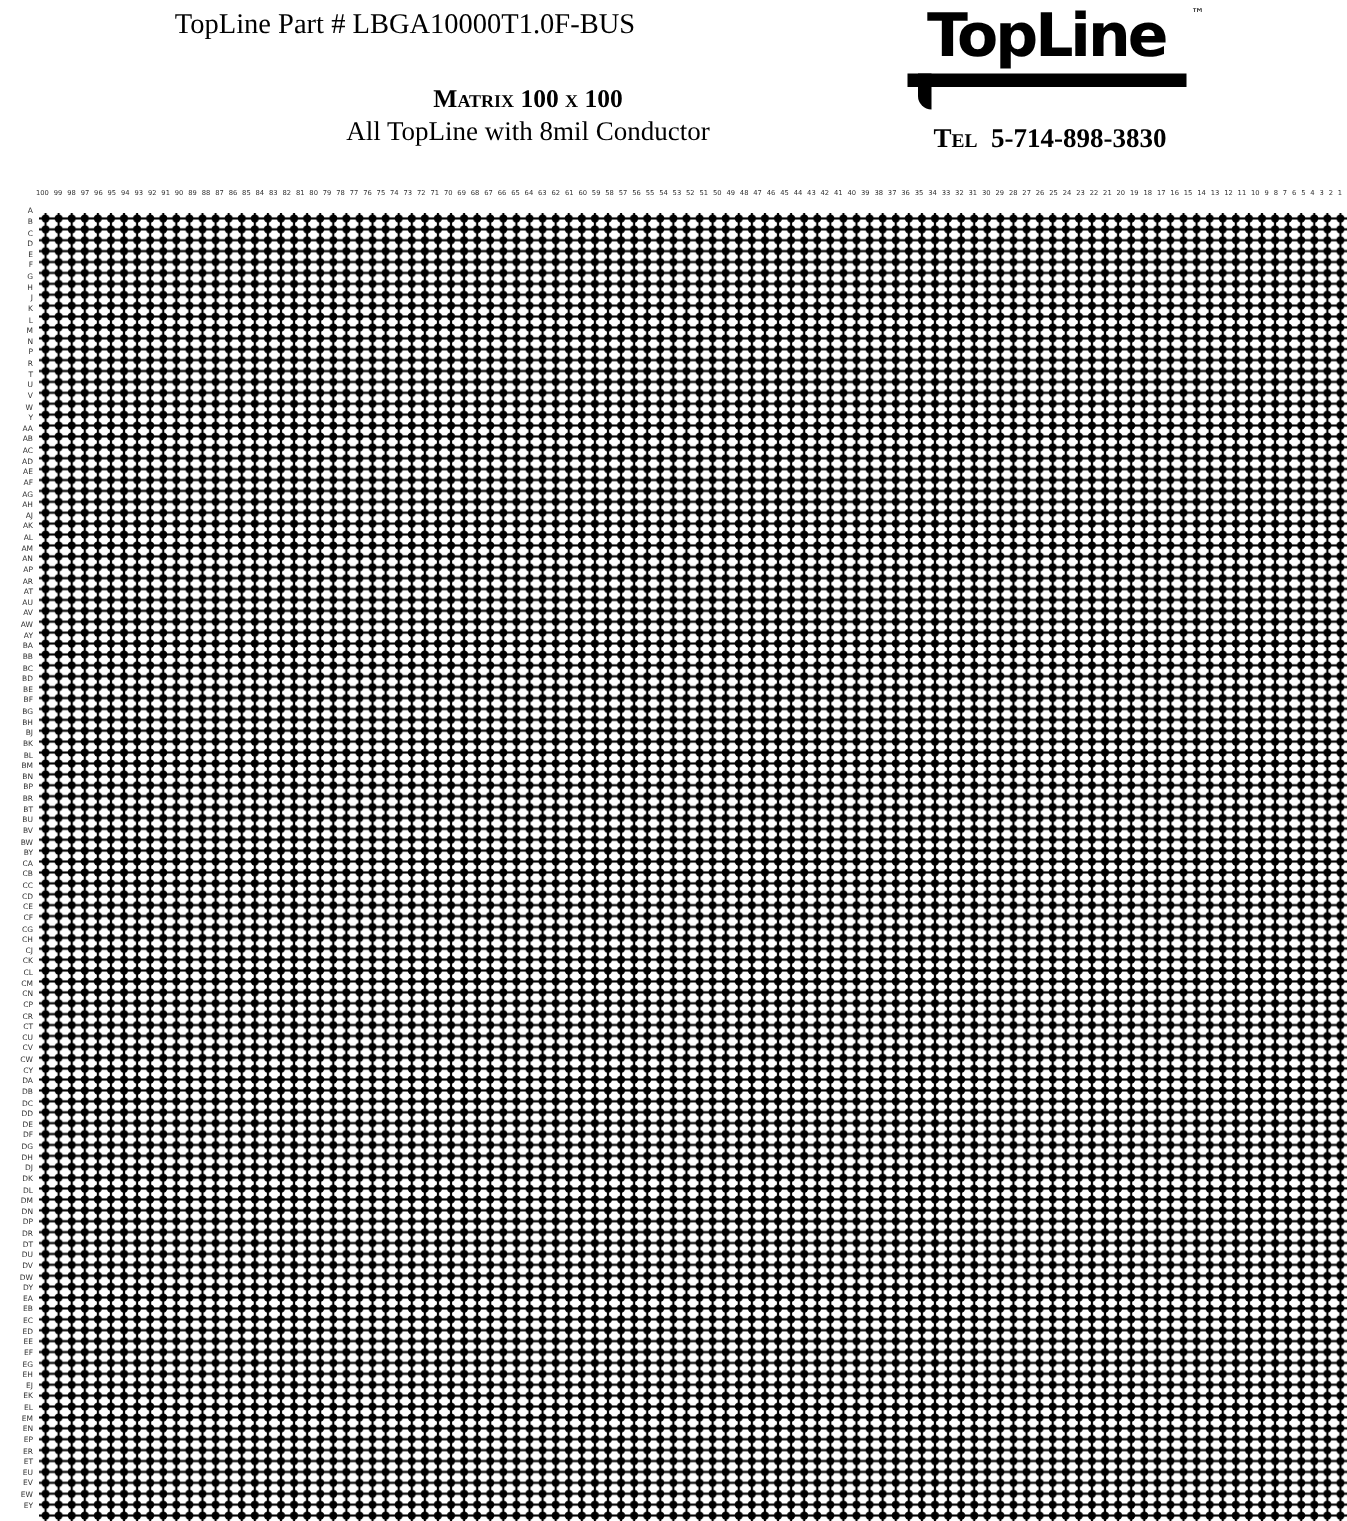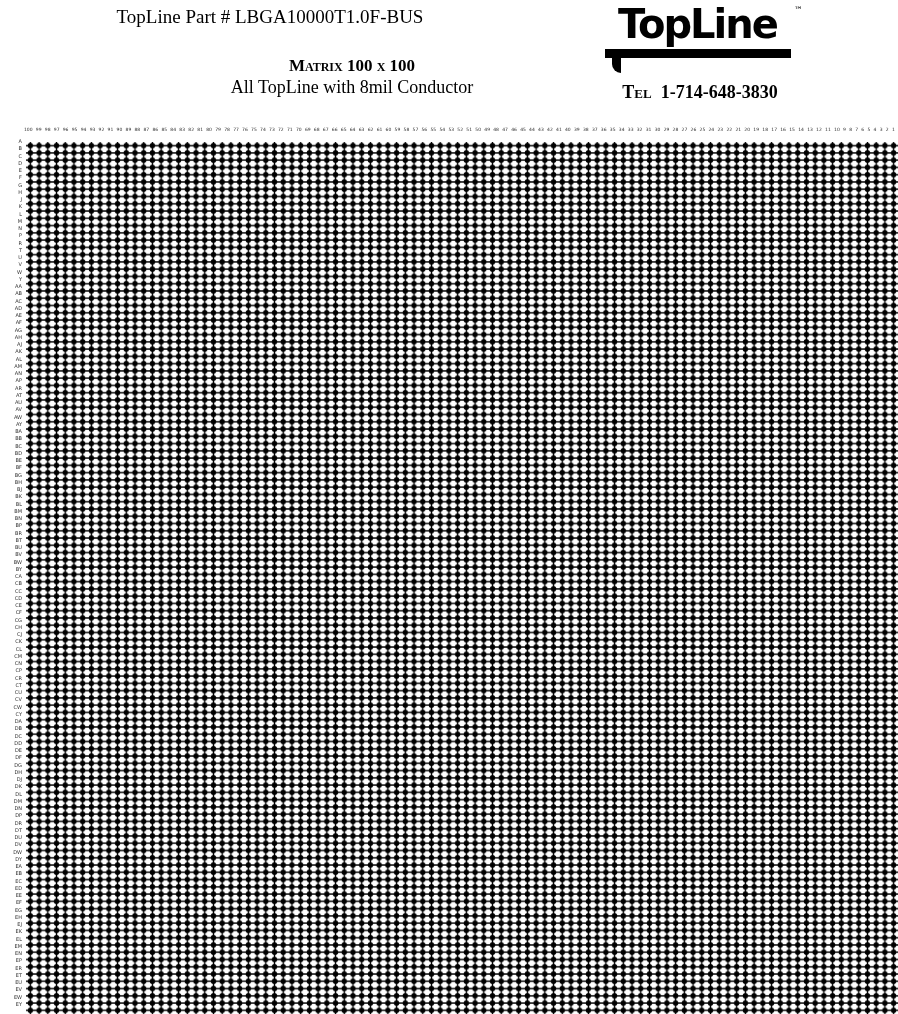--- a/index.html
+++ b/index.html
@@ -90,21 +90,21 @@
 <div class="subtitle">All TopLine with 8mil Conductor</div>
 
 <div class="logo">
   <span class="logo-text">TopLine</span>
   <span class="logo-tm">™</span>
   <div class="logo-bar"></div>
   <div class="logo-stem"></div>
 </div>
 
 <div class="tel">
-  <span class="tel-label">Tel</span><span class="tel-number">1-714-648-3830</span>
+  <span class="tel-label">Tel</span><span class="tel-number">5-714-898-3830</span>
 </div>
 
 <div id="col-labels" class="col-labels">
     <span style="color: rgb(48, 48, 48);">100</span>
     <span style="color: rgb(48, 48, 48);">99</span>
     <span style="color: rgb(48, 48, 48);">98</span>
     <span style="color: rgb(48, 48, 48);">97</span>
     <span style="color: rgb(48, 48, 48);">96</span>
     <span style="color: rgb(48, 48, 48);">95</span>
     <span style="color: rgb(48, 48, 48);">94</span>

